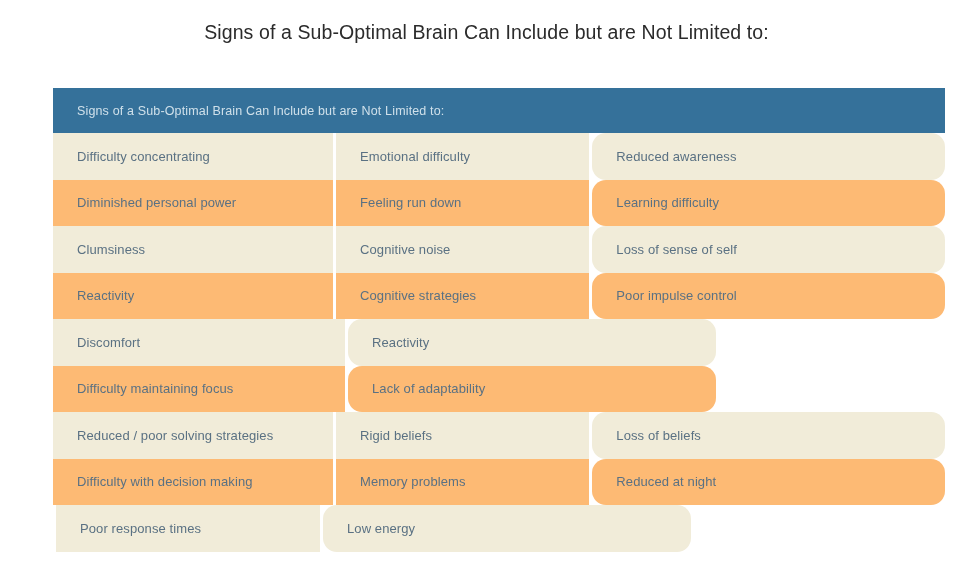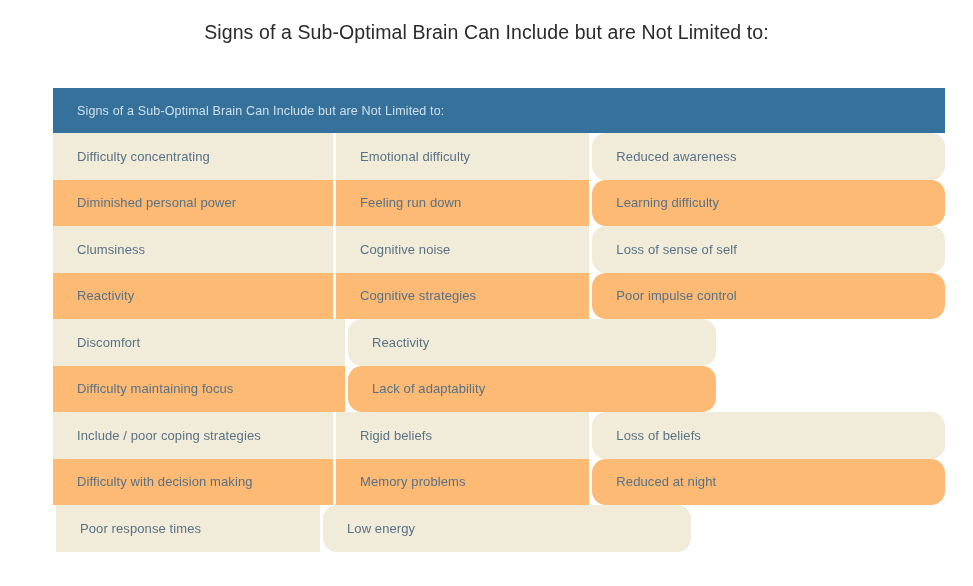--- a/index.html
+++ b/index.html
@@ -118,21 +118,21 @@
         </div>
         <div class="trow cream">
           <div class="tcell c0">Discomfort</div>
           <div class="tcell c2">Reactivity</div>
         </div>
         <div class="trow blue">
           <div class="tcell c0">Difficulty maintaining focus</div>
           <div class="tcell c2">Lack of adaptability</div>
         </div>
         <div class="trow cream">
-          <div class="tcell c0">Include / poor coping strategies</div>
+          <div class="tcell c0">Reduced / poor solving strategies</div>
           <div class="tcell c1">Rigid beliefs</div>
           <div class="tcell c2">Loss of beliefs</div>
         </div>
         <div class="trow blue">
           <div class="tcell c0">Difficulty with decision making</div>
           <div class="tcell c1">Memory problems</div>
           <div class="tcell c2">Reduced at night</div>
         </div>
         <div class="trow cream">
           <div class="tcell c1">Poor response times</div>

